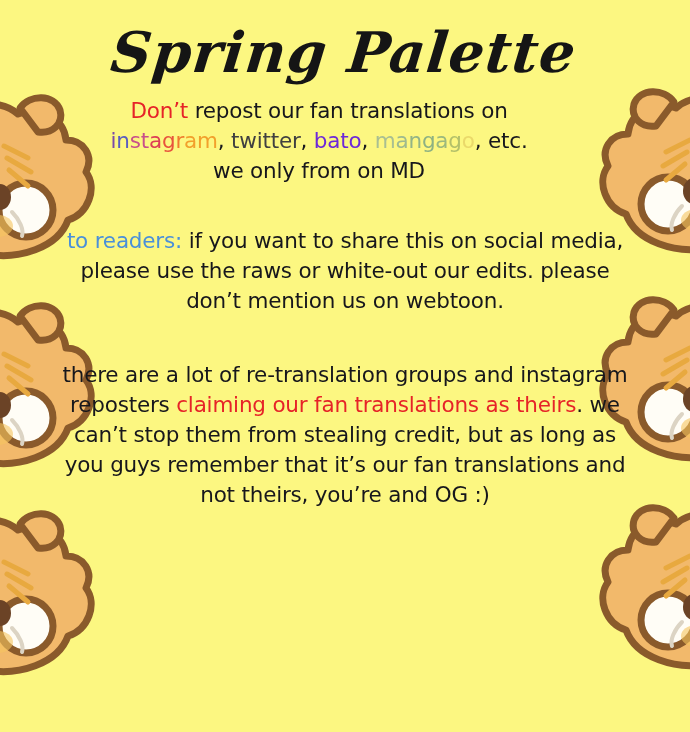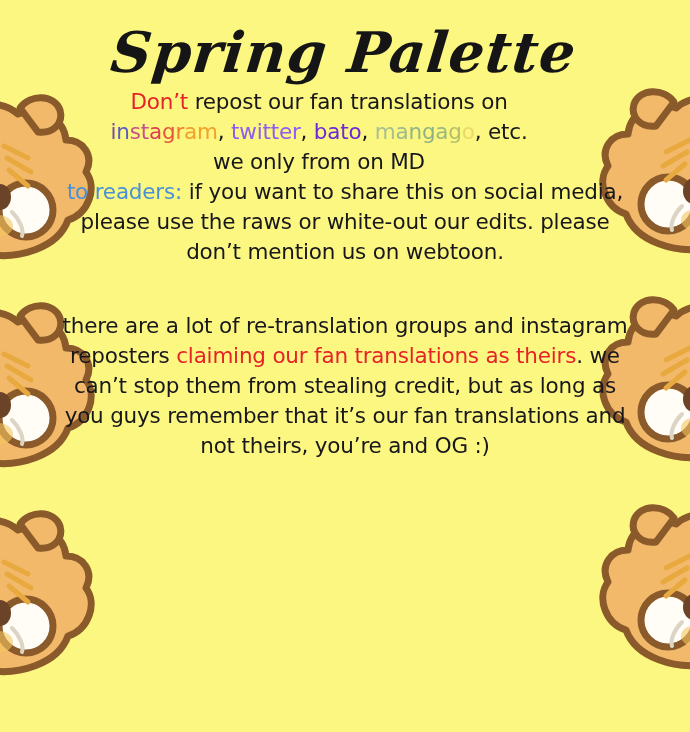--- a/index.html
+++ b/index.html
@@ -61,29 +61,29 @@
 
   .para {
     font-family: "DejaVu Sans", sans-serif;
     font-size: 21.5px;
     line-height: 30px;
     color: #17171c;
     letter-spacing: -0.2px;
     padding: 0 58px;
   }
 
-  .p1 { margin-top: 7px; padding-left: 6px; }
-  .p2 { }
+  .p1 { margin-top: 16px; padding-left: 6px; }
+  .p2 { margin-top: 40px; }
   .p3 { margin-top: 40px; }
   .p4 { margin-top: 44px; }
 
   
   .c-red      { color: #e62328; }
   .c-blue     { color: #4a90d9; }
-  .c-twitter  { color: #8b5cf6; }
+  .c-twitter  { color: #404040; }
   .c-bato     { color: #6d28d9; }
 
   .ig i { font-style: normal; }
   .ig .g1 { color: #7b4aa8; }
   .ig .g2 { color: #5a5ec0; }
   .ig .g3 { color: #c84f8a; }
   .ig .g4 { color: #dd3e55; }
   .ig .g5 { color: #e8533d; }
   .ig .g6 { color: #ef7b2e; }
   .ig .g7 { color: #f2a02c; }

